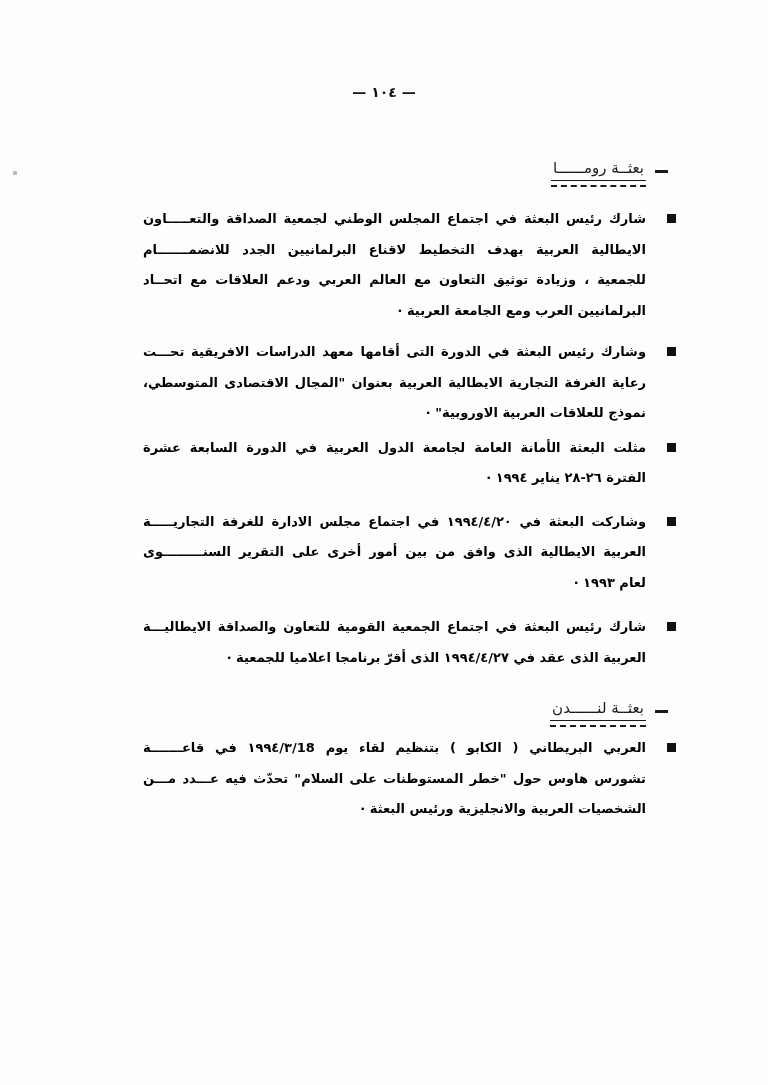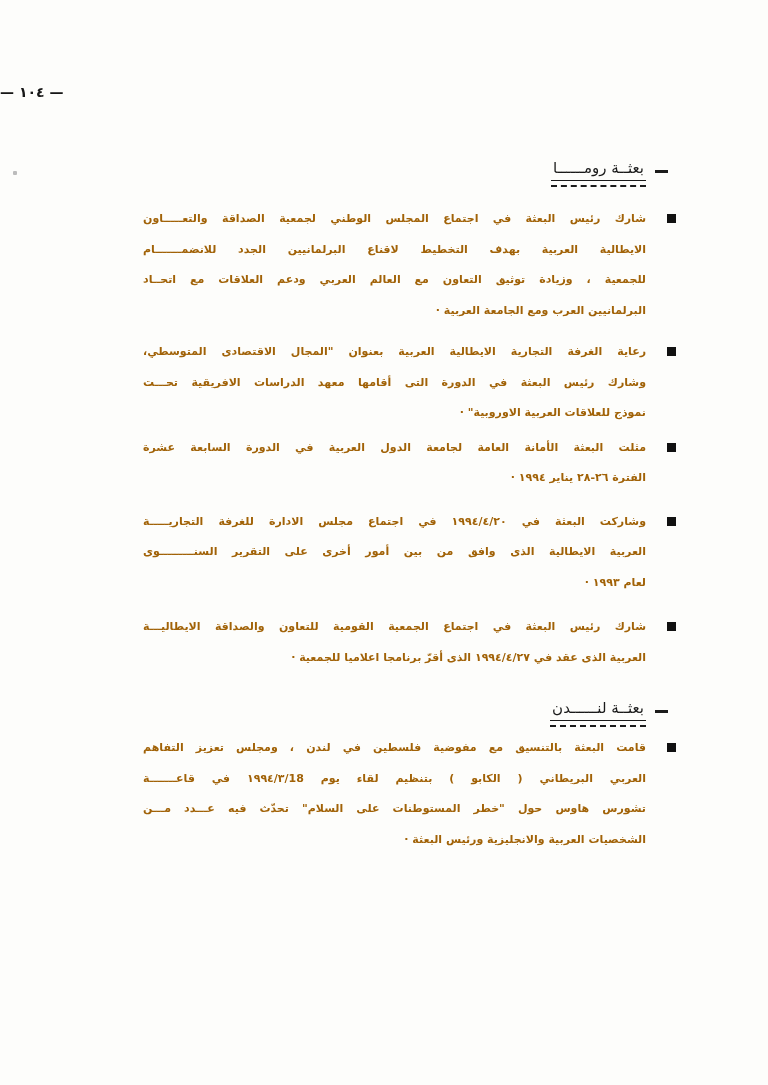--- a/index.html
+++ b/index.html
@@ -13,21 +13,21 @@
     height:1085px;
     margin:0 auto;
     background:#fdfdfb;
     overflow:hidden;
     color:#1a1a1a;
   }
   .page-number{
     position:absolute;
     top:84px;
     left:0; right:0;
-    text-align:left;
+    text-align:center;
     direction:rtl;
     font-size:14px;
     font-weight:700;
     letter-spacing:2px;
     color:#161616;
   }
   .scan-speck{
     position:absolute;
     left:13px; top:171px;
     width:4px; height:4px;
@@ -94,23 +94,23 @@
   .bullet-sq{
     position:absolute;
     right:-30px;
     top:10px;
     width:9px; height:9px;
     background:#111;
   }
   .line{
     height:30.5px;
     line-height:30.5px;
-    font-size:11px;
+    font-size:13px;
     font-weight:700;
-    color:#a16207;
+    color:#000000;
     text-align:justify;
     text-align-last:justify;
     white-space:nowrap;
     letter-spacing:.2px;
   }
   .line.last{
     text-align-last:right;
     white-space:normal;
   }
 </style>
@@ -126,22 +126,22 @@
         <ul class="bullets">
           <li class="bullet b-0">
             <span class="bullet-sq"></span>
             <div class="line">شارك رئيس البعثة في اجتماع المجلس الوطني لجمعية الصداقة والتعـــــاون</div>
             <div class="line">الايطالية العربية بهدف التخطيط لاقناع البرلمانيين الجدد للانضمـــــــام</div>
             <div class="line">للجمعية ، وزيادة توثيق التعاون مع العالم العربي ودعم العلاقات مع اتحــاد</div>
             <div class="line last">البرلمانيين العرب ومع الجامعة العربية ·</div>
           </li>
           <li class="bullet b-1">
             <span class="bullet-sq"></span>
+            <div class="line">وشارك رئيس البعثة في الدورة التى أقامها  معهد الدراسات الافريقية تحـــت</div>
             <div class="line">رعاية الغرفة التجارية الايطالية العربية بعنوان "المجال الاقتصادى المتوسطي،</div>
-            <div class="line">وشارك رئيس البعثة في الدورة التى أقامها  معهد الدراسات الافريقية تحـــت</div>
             <div class="line last">نموذج للعلاقات العربية الاوروبية" ·</div>
           </li>
           <li class="bullet b-2">
             <span class="bullet-sq"></span>
             <div class="line">مثلت البعثة الأمانة العامة لجامعة الدول العربية في الدورة السابعة عشرة</div>
             <div class="line last">الفترة ٢٦-٢٨ يناير ١٩٩٤ ·</div>
           </li>
           <li class="bullet b-3">
             <span class="bullet-sq"></span>
             <div class="line">وشاركت البعثة في ١٩٩٤/٤/٢٠ في اجتماع مجلس الادارة للغرفة التجاريـــــة</div>
@@ -153,21 +153,20 @@
             <div class="line">شارك رئيس البعثة في اجتماع الجمعية القومية للتعاون والصداقة الايطاليـــة</div>
             <div class="line last">العربية الذى عقد في ١٩٩٤/٤/٢٧ الذى أقرّ برنامجا اعلاميا للجمعية ·</div>
           </li>
         </ul>
       </section>
       <section class="sec sec-1">
         <div class="heading-row"><span class="h-marker"></span><span class="h-group"><span class="h-title">بعثــة لنــــــدن</span><span class="h-dashes" style="display: block;"></span></span></div>
         <ul class="bullets">
           <li class="bullet b-0">
             <span class="bullet-sq"></span>
-            <div class="line">قامت البعثة بالتنسيق مع مفوضية فلسطين في لندن ، ومجلس تعزيز التفاهم</div>
             <div class="line">العربي البريطاني ( الكابو )  بتنظيم لقاء يوم ١٩٩٤/٣/18 في قاعـــــــة</div>
             <div class="line">تشورس هاوس حول "خطر المستوطنات على السلام" تحدّث فيه عـــدد مـــن</div>
             <div class="line last">الشخصيات العربية والانجليزية ورئيس البعثة ·</div>
           </li>
         </ul>
       </section>
     </div>
 </div>
 
 </body></html>

